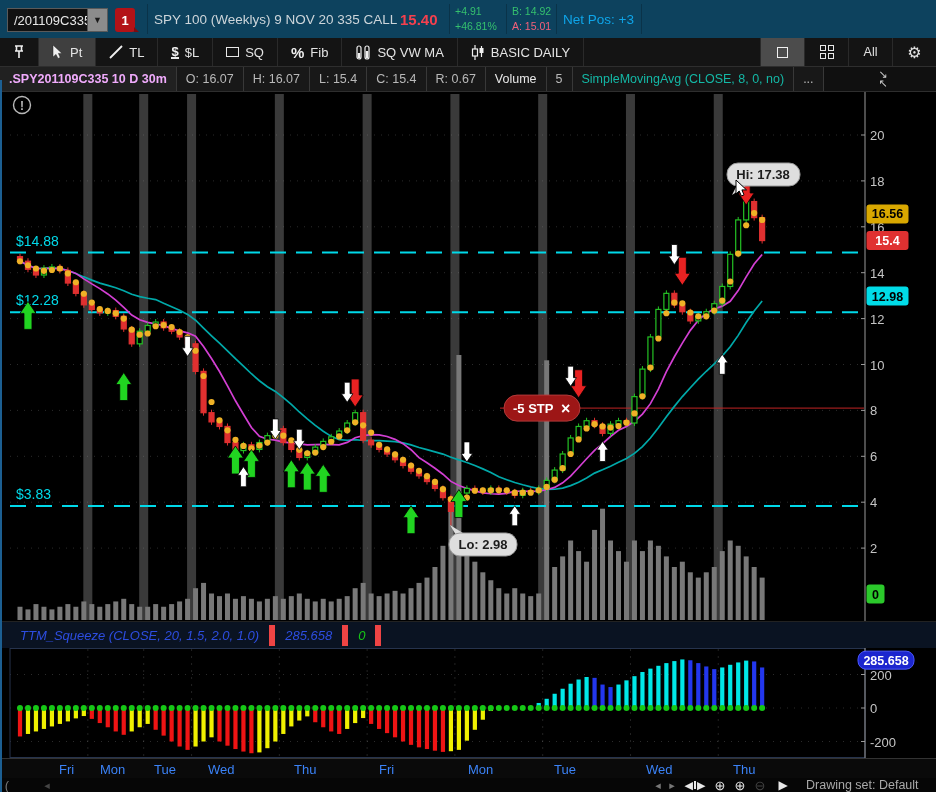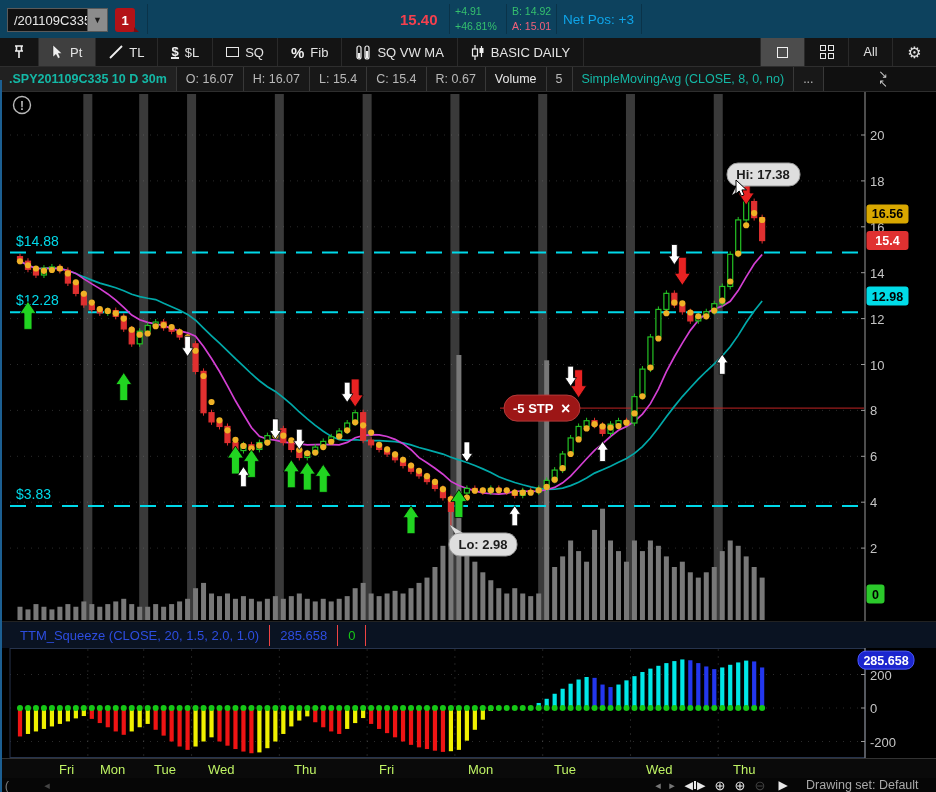--- a/index.html
+++ b/index.html
@@ -34,35 +34,35 @@
   .max-box { width:11px; height:11px; border:1.5px solid #f0f0f0; }
   .grid-ic { display:grid; grid-template-columns:6px 6px; grid-template-rows:6px 6px; gap:2px; }
   .grid-ic i { border:1.5px solid #e8e8e8; }
   .dollar-ic { font-weight:bold; border-bottom:2px solid #e8e8e8; line-height:11px; font-size:13px; }
   .sq-ic { width:13px; height:10px; border:1.5px solid #e8e8e8; }
   .fib-ic { font-weight:bold; font-size:15px; }
 
   
   .chead { position:absolute; left:0; top:66px; width:936px; height:26px; background:#101010; border-top:1px solid #2e2e2e; border-bottom:1px solid #2e2e2e; display:flex; align-items:stretch; font-size:12.5px; color:#b9b9b9; }
   .chead .seg { display:flex; align-items:center; padding:0 9px; border-right:1px solid #383838; background:#181818; white-space:nowrap; }
-  .chead .seg.sym { background:#212121; color:#14b8a6; font-weight:bold; }
+  .chead .seg.sym { background:#212121; color:#f0abfc; font-weight:bold; }
   .chead .seg.vol { color:#e8e8e8; }
   .chead .seg.sma { color:#14b8a6; }
   .collapse-ic { position:absolute; left:872px; top:3px; width:22px; height:20px; color:#cccccc; font-size:11px; line-height:9px; text-align:center; }
 
   
   #main-svg { position:absolute; left:0; top:92px; }
   #lower-svg { position:absolute; left:0; top:648px; }
   .ttm-row { position:absolute; left:0; top:621px; width:936px; height:27px; background:#0a1322; border-top:1px solid #222; display:flex; align-items:center; font-size:13px; }
-  .ttm-row .tseg { height:21px; display:flex; align-items:center; padding:0 10px; border-right:1px solid #ef4444; }
+  .ttm-row .tseg { height:21px; display:flex; align-items:center; padding:0 10px; border-right:6px solid #ef4444;font-style:italic; }
   .ttm-row .blue { color:#2d4de0; }
   .ttm-row .green { color:#16c816; }
 
   .time-axis { position:absolute; left:0; top:758px; width:936px; height:20px; background:#0a0a0a; border-top:1px solid #333; }
-  .time-axis span { position:absolute; top:3px; color:#bef264; font-size:13px; }
+  .time-axis span { position:absolute; top:3px; color:#3b82f6; font-size:13px; }
 
   
   .bottombar { position:absolute; left:0; top:778px; width:936px; height:14px; background:#060606; color:#999; font-size:11px; }
   .bb-ic { position:absolute; top:0; height:14px; display:flex; align-items:center; justify-content:center; color:#e8e8e8; }
   .bb-dim { color:#777; }
   .bb-disabled { color:#444; }
   .pan-bar { display:inline-block; width:2px; height:8px; background:#e8e8e8; margin:0 1px; }
   .bb-text { position:absolute; left:806px; top:0; height:14px; display:flex; align-items:center; color:#a9a9a9; font-size:12.5px; }
 
   .left-edge { position:absolute; left:0; top:80px; width:2px; height:712px; background:#1c5f92; }
@@ -73,20 +73,21 @@
 <body>
 
 <div id="app">
 
   <div class="topbar">
     <div class="symbol-combo">
       <span class="sym-text">/201109C335</span>
       <span class="dd-btn">▼</span>
     </div>
     <div class="alert-badge">1</div>
+    <div class="tb-desc">SPY 100 (Weeklys) 9 NOV 20 335 CALL</div>
     <div class="tb-last">15.40</div>
     <div class="tb-2col tb-chg">
       <div>+4.91</div>
       <div>+46.81%</div>
     </div>
     <div class="tb-2col tb-ba">
       <div class="bid">B: 14.92</div>
       <div class="ask">A: 15.01</div>
     </div>
     <div class="tb-netpos">Net Pos: +3</div>

